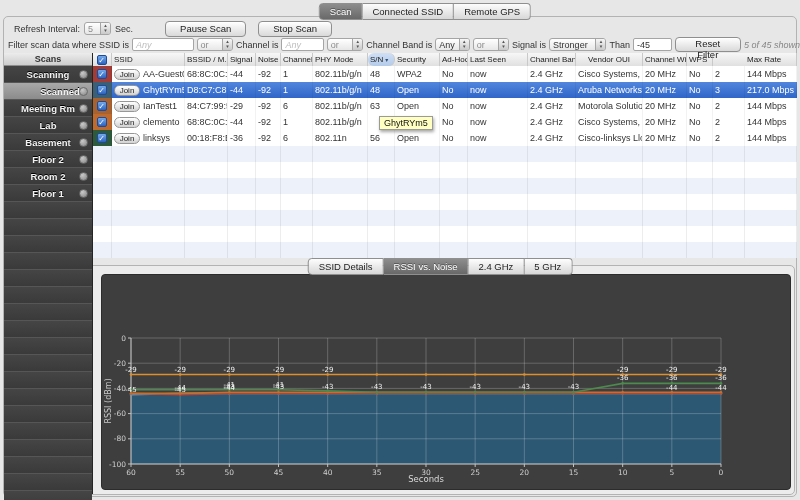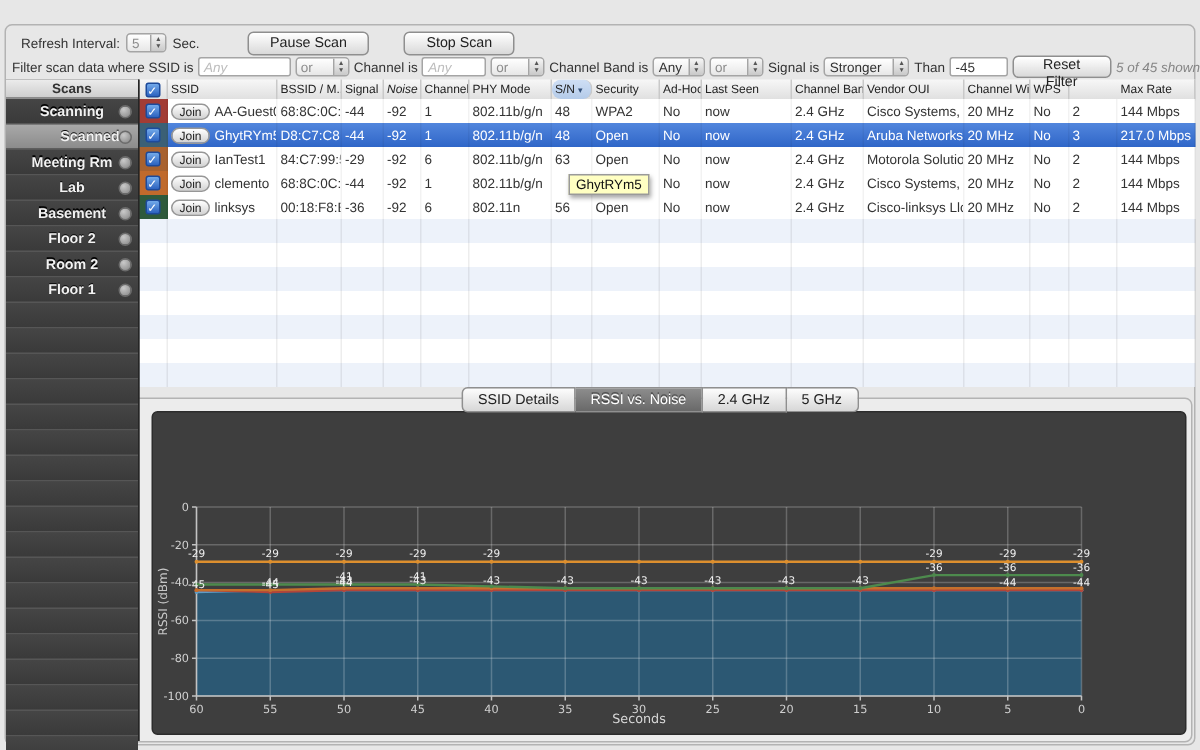--- a/index.html
+++ b/index.html
@@ -14,21 +14,21 @@
   .seg{height:15px;line-height:15px;padding:0 10px;font-size:9.5px;color:#222;white-space:nowrap;
        background:linear-gradient(#fdfdfd,#d7d7d7);border:1px solid #8f8f8f;border-left:none;cursor:default;}
   .seg:first-child{border-left:1px solid #8f8f8f;border-radius:4px 0 0 4px;}
   .seg:last-child{border-radius:0 4px 4px 0;}
   .seg.active{background:linear-gradient(#8d8d8d,#696969);color:#fff;text-shadow:0 -1px 0 rgba(0,0,0,.4);}
   
   .toolbar{position:absolute;top:20px;left:0;right:0;height:17px;display:flex;align-items:center;gap:4px;padding-left:14px;font-size:9px;z-index:5;}
   .lbl{white-space:nowrap;}
   .push{background:linear-gradient(#ffffff,#d9d9d9);border:1px solid #8f8f8f;border-radius:4px;height:16px;
         font-size:9.5px;font-family:Liberation Sans, sans-serif;padding:0 14px;color:#222;box-shadow:inset 0 1px 0 rgba(255,255,255,.7);}
-  .push.p1{margin-left:28px;} .push.p2{margin-left:19px;}
+  .push.p1{margin-left:28px;} .push.p2{margin-left:8px;}
   
   .filter-row{position:absolute;top:37px;left:0;right:0;height:15px;display:flex;align-items:center;gap:3px;padding-left:8px;font-size:9px;z-index:5;}
   .tinput{height:13px;border:1px solid #a5a5a5;border-radius:2px;background:#fff;display:flex;align-items:center;padding:0 3px;box-sizing:border-box;}
   .ph{color:#bdbdbd;font-style:italic;}
   .combo{display:inline-flex;align-items:center;justify-content:space-between;height:13px;border:1px solid #a5a5a5;border-radius:3px;
          background:linear-gradient(#fff,#e7e7e7);overflow:hidden;box-sizing:border-box;}
   .combo .val{padding:0 3px;white-space:nowrap;}
   .combo.dim .val{color:#8c8c8c;}
   .stepper{display:flex;flex-direction:column;justify-content:center;width:9px;align-self:stretch;
            background:linear-gradient(#f6f6f6,#c9c9c9);border-left:1px solid #a5a5a5;font-size:4.5px;line-height:4.5px;color:#555;text-align:center;}
@@ -71,20 +71,25 @@
   .chart-panel svg{display:block;}
   svg text{font-family:"DejaVu Sans",sans-serif;}
 </style>
 </head>
 <body>
 
 <div id="app">
   <div class="outer-box"></div>
   <div class="chart-box"></div>
 
+  <div class="seg-group top" id="topTabs">
+      <div class="seg active">Scan</div>
+      <div class="seg">Connected SSID</div>
+      <div class="seg">Remote GPS</div>
+    </div>
 
   <div class="toolbar">
     <span class="lbl">Refresh Interval:</span>
     <span class="combo dim" style="width:27px;">
       <span class="val">5</span>
       <span class="stepper">
           <span>▲</span>
           <span>▼</span>
         </span>
     </span>
@@ -209,21 +214,21 @@
       </div>
       <div class="th" style="width: 73px;">
         <span>SSID</span>
       </div>
       <div class="th" style="width: 43px;">
         <span>BSSID / M...</span>
       </div>
       <div class="th" style="width: 28px; align-items: center;">
         <span>Signal</span>
       </div>
-      <div class="th" style="width: 25px; font-style: italic;">
+      <div class="th" style="width: 25px;">
         <span>Noise</span>
       </div>
       <div class="th" style="width: 32px;">
         <span>Channel</span>
       </div>
       <div class="th" style="width: 55px;">
         <span>PHY Mode</span>
       </div>
       <div class="th sorted" style="width: 27px;">
         <span>S/N</span>
@@ -234,21 +239,21 @@
       </div>
       <div class="th" style="width: 28px;">
         <span>Ad-Hoc</span>
       </div>
       <div class="th" style="width: 60px;">
         <span>Last Seen</span>
       </div>
       <div class="th" style="width: 48px;">
         <span>Channel Band</span>
       </div>
-      <div class="th" style="width: 67px;">
+      <div class="th" style="width: 67px; justify-content: center;">
         <span>Vendor OUI</span>
       </div>
       <div class="th" style="width: 44px;">
         <span>Channel Width</span>
       </div>
       <div class="th" style="width: 26px;">
         <span>WPS</span>
       </div>
       <div class="th" style="width: 32px; margin-top: 35px;">
         <span>Streams</span>

